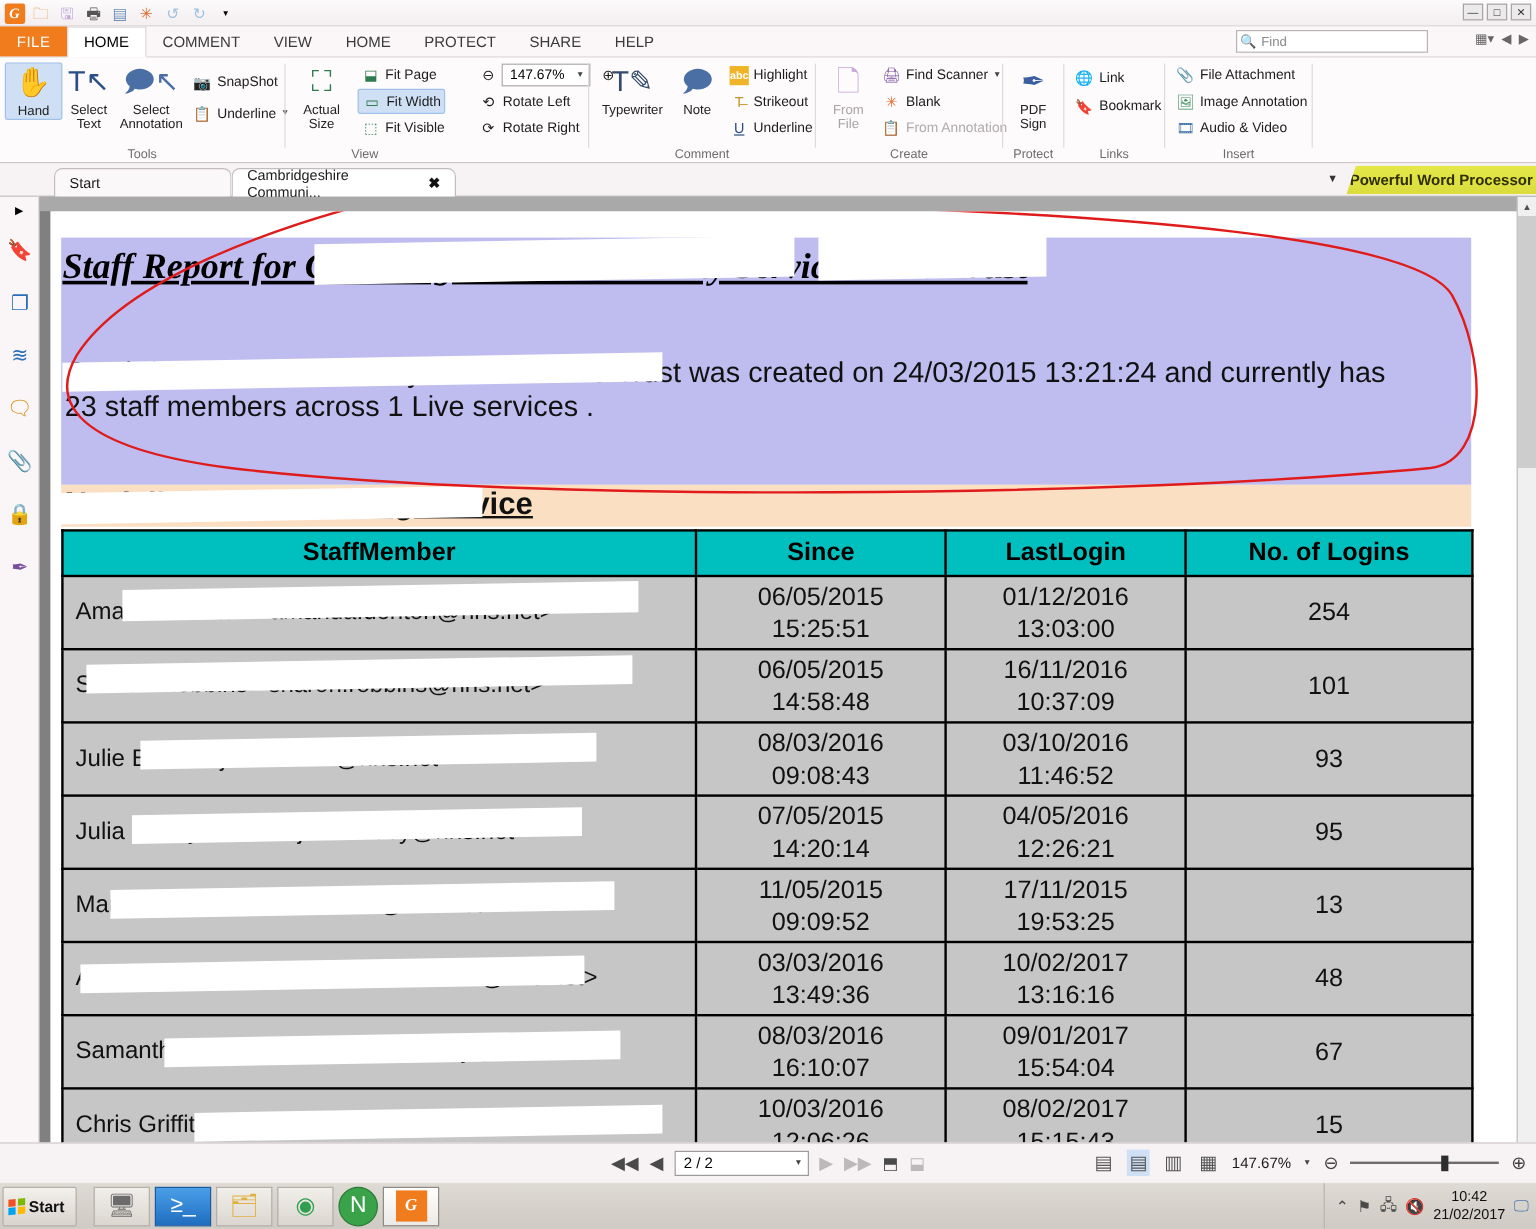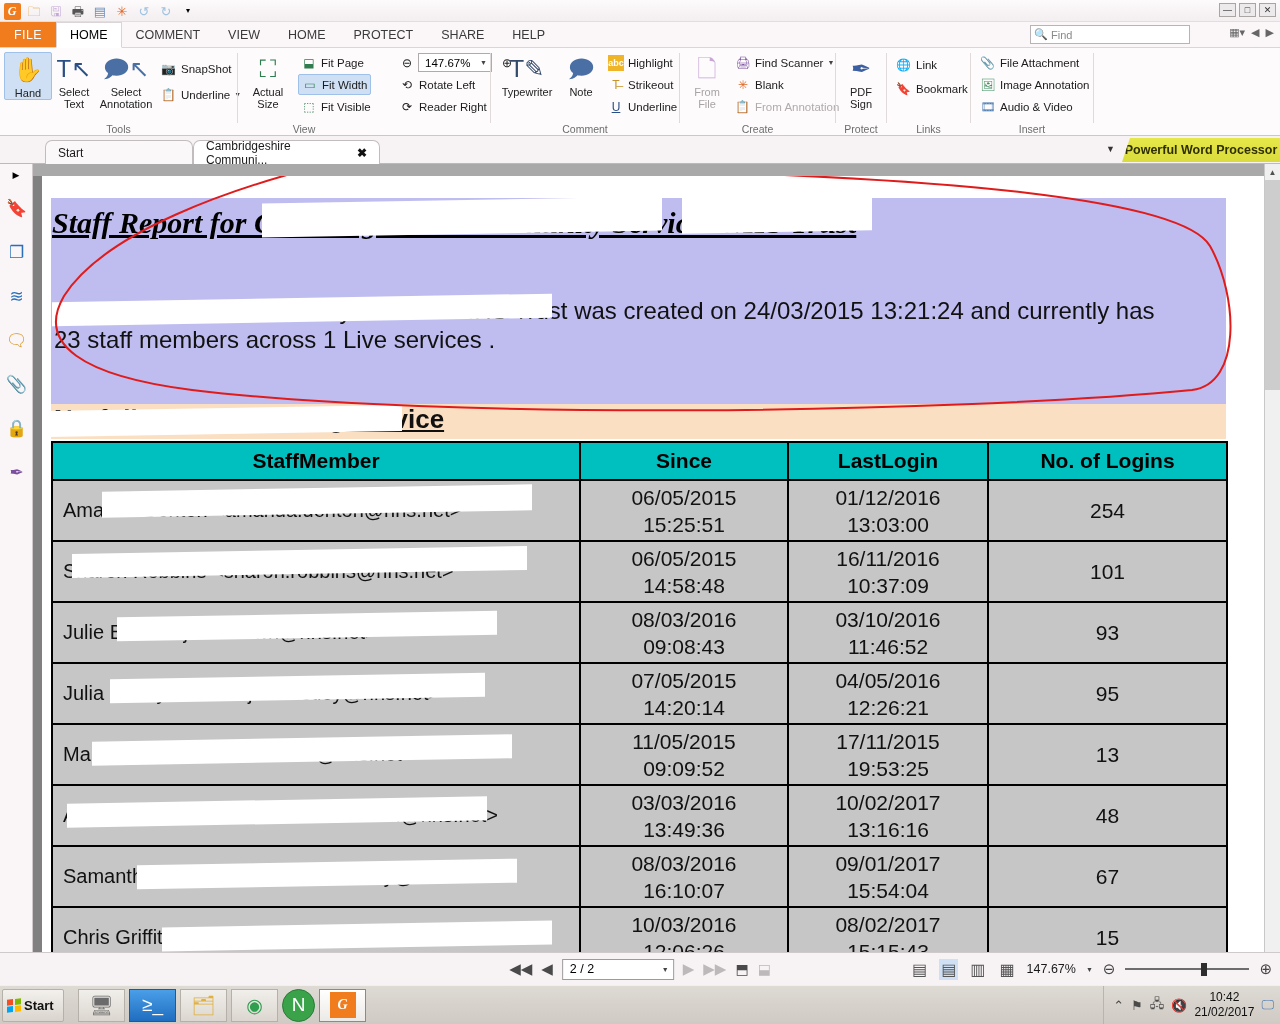--- a/index.html
+++ b/index.html
@@ -363,21 +363,21 @@
       </div>
       <div class="sm-btn" style="left:258px;top:4px">
         <span class="sm-ico">⊕</span>
       </div>
       <div class="sm-btn" style="left:158px;top:26px">
         <span class="sm-ico">⟲</span>
         <span>Rotate Left</span>
       </div>
       <div class="sm-btn" style="left:158px;top:48px">
         <span class="sm-ico">⟳</span>
-        <span>Reader Right</span>
+        <span>Rotate Right</span>
       </div>
       <div class="rgroup-label" style="left:-60px">View</div>
     </div>
     <div class="rsep" style="left:490px"></div>
 
     <div class="rgroup" style="left:491px;width:188px">
       <div class="big-btn" style="left:6px;width:60px">
         <div class="big-ico" style="color:#334a6b">T✎</div>
         <div>Typewriter</div>
       </div>

